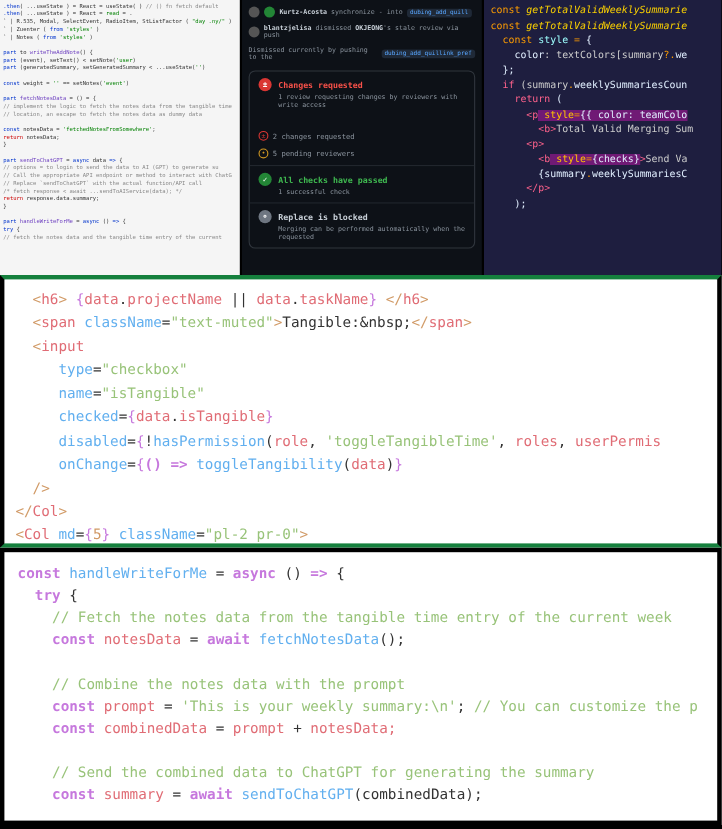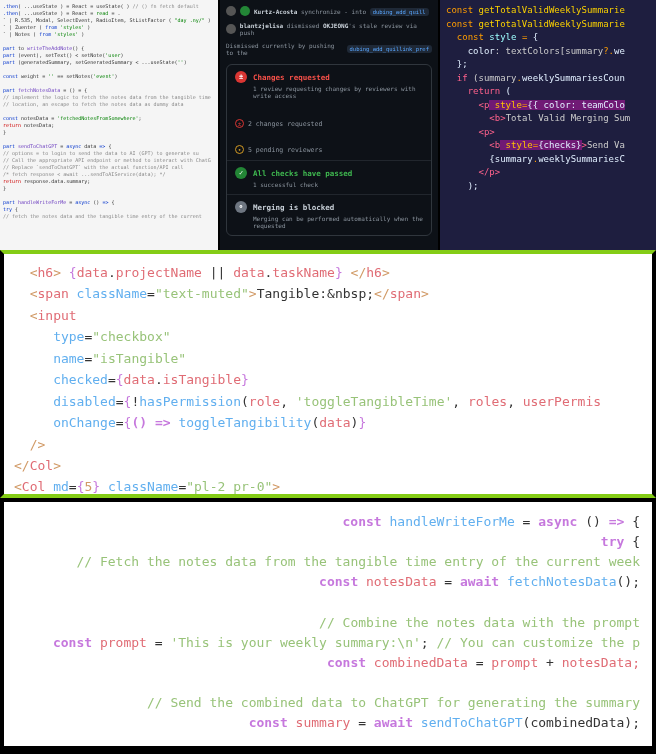--- a/index.html
+++ b/index.html
@@ -90,21 +90,21 @@
     .panel2 .check-sub {
       font-size: 6px;
       color: #8b949e;
       margin-top: 2px;
       margin-left: 18px;
     }
     .panel2 .check-sub-line {
       display: flex;
       align-items: center;
       gap: 4px;
-      margin-top: 17px;
+      margin-top: 7px;
       margin-left: 0;
       font-size: 6.5px;
       color: #8b949e;
     }
     .panel2 .icon-circle {
       width: 12px;
       height: 12px;
       border-radius: 50%;
       display: flex;
       align-items: center;
@@ -130,33 +130,33 @@
       background: #1e1e3f;
       padding: 4px 6px;
       font-size: 9px;
       line-height: 1.5;
       color: #ccc;
       overflow: hidden;
       white-space: pre;
     }
     .panel3 .kw   { color: #ff9d00; }
     .panel3 .kw2  { color: #ff628c; text-align: right; }
-    .panel3 .fn   { color: #fad000; }
+    .panel3 .fn   { color: #fad000; font-style: italic; }
     .panel3 .var  { color: #9effff; }
     .panel3 .prop { color: #e1efff; }
     .panel3 .op   { color: #ff9d00; }
     .panel3 .tag  { color: #ff628c; }
     .panel3 .attr { color: #ffc600; }
     .panel3 .brace{ color: #e1efff; }
     .panel3 .hl-red { background: #701a75; }
     
     
     .middle-block {
       background: #fff;
-      border: 4px solid #84cc16;
+      border: 4px solid #15803d;
       border-left: 4px solid #000;
       border-right: 4px solid #000;
       padding: 8px 10px;
       font-size: 13px;
       line-height: 1.65;
       font-family: 'Menlo', 'Monaco', monospace;
       white-space: pre;
       overflow: hidden;
       height: 248px;
     }
@@ -175,21 +175,20 @@
     .bottom-block {
       background: #fff;
       border: 4px solid #000;
       padding: 10px 12px;
       font-size: 13px;
       line-height: 1.55;
       font-family: 'Menlo', 'Monaco', monospace;
       white-space: pre;
       overflow: hidden;
       height: 252px;
-      text-align: right;
     }
     .bb .kw   { color: #c678dd; font-weight: bold;}
     .bb .fn   { color: #61afef; }
     .bb .var  { color: #e06c75; }
     .bb .str  { color: #98c379; }
     .bb .com  { color: #98c379; }
     .bb .plain{ color: #333; }
     .bb .paren{ color: #333; }
   </style>
 </head>
@@ -264,21 +263,21 @@
       <div class="check-item">
         <div class="check-title">
           <span class="icon-circle green-bg">✓</span>
           <span class="green-text">All checks have passed</span>
         </div>
         <div class="check-sub">1 successful check</div>
       </div>
       <div class="check-item">
         <div class="check-title">
           <span class="icon-circle gray-bg">⚬</span>
-          <span style="color:#c9d1d9;">Merging is blocked</span>
+          <span style="color:#c9d1d9;">Replace is blocked</span>
         </div>
         <div class="check-sub">Merging can be performed automatically when the requested</div>
       </div>
     </div>
   </div>
 
   <div class="panel3"><span class="kw">const</span><span class="fn"> getTotalValidWeeklySummarie</span>
 <span class="kw">const</span><span class="fn"> getTotalValidWeeklySummarie</span>
   <span class="kw">const</span><span class="var"> style </span><span class="op">=</span><span class="brace"> {</span>
     <span class="prop">color</span><span>: textColors[summary</span><span class="op">?.</span><span class="prop">we</span>

